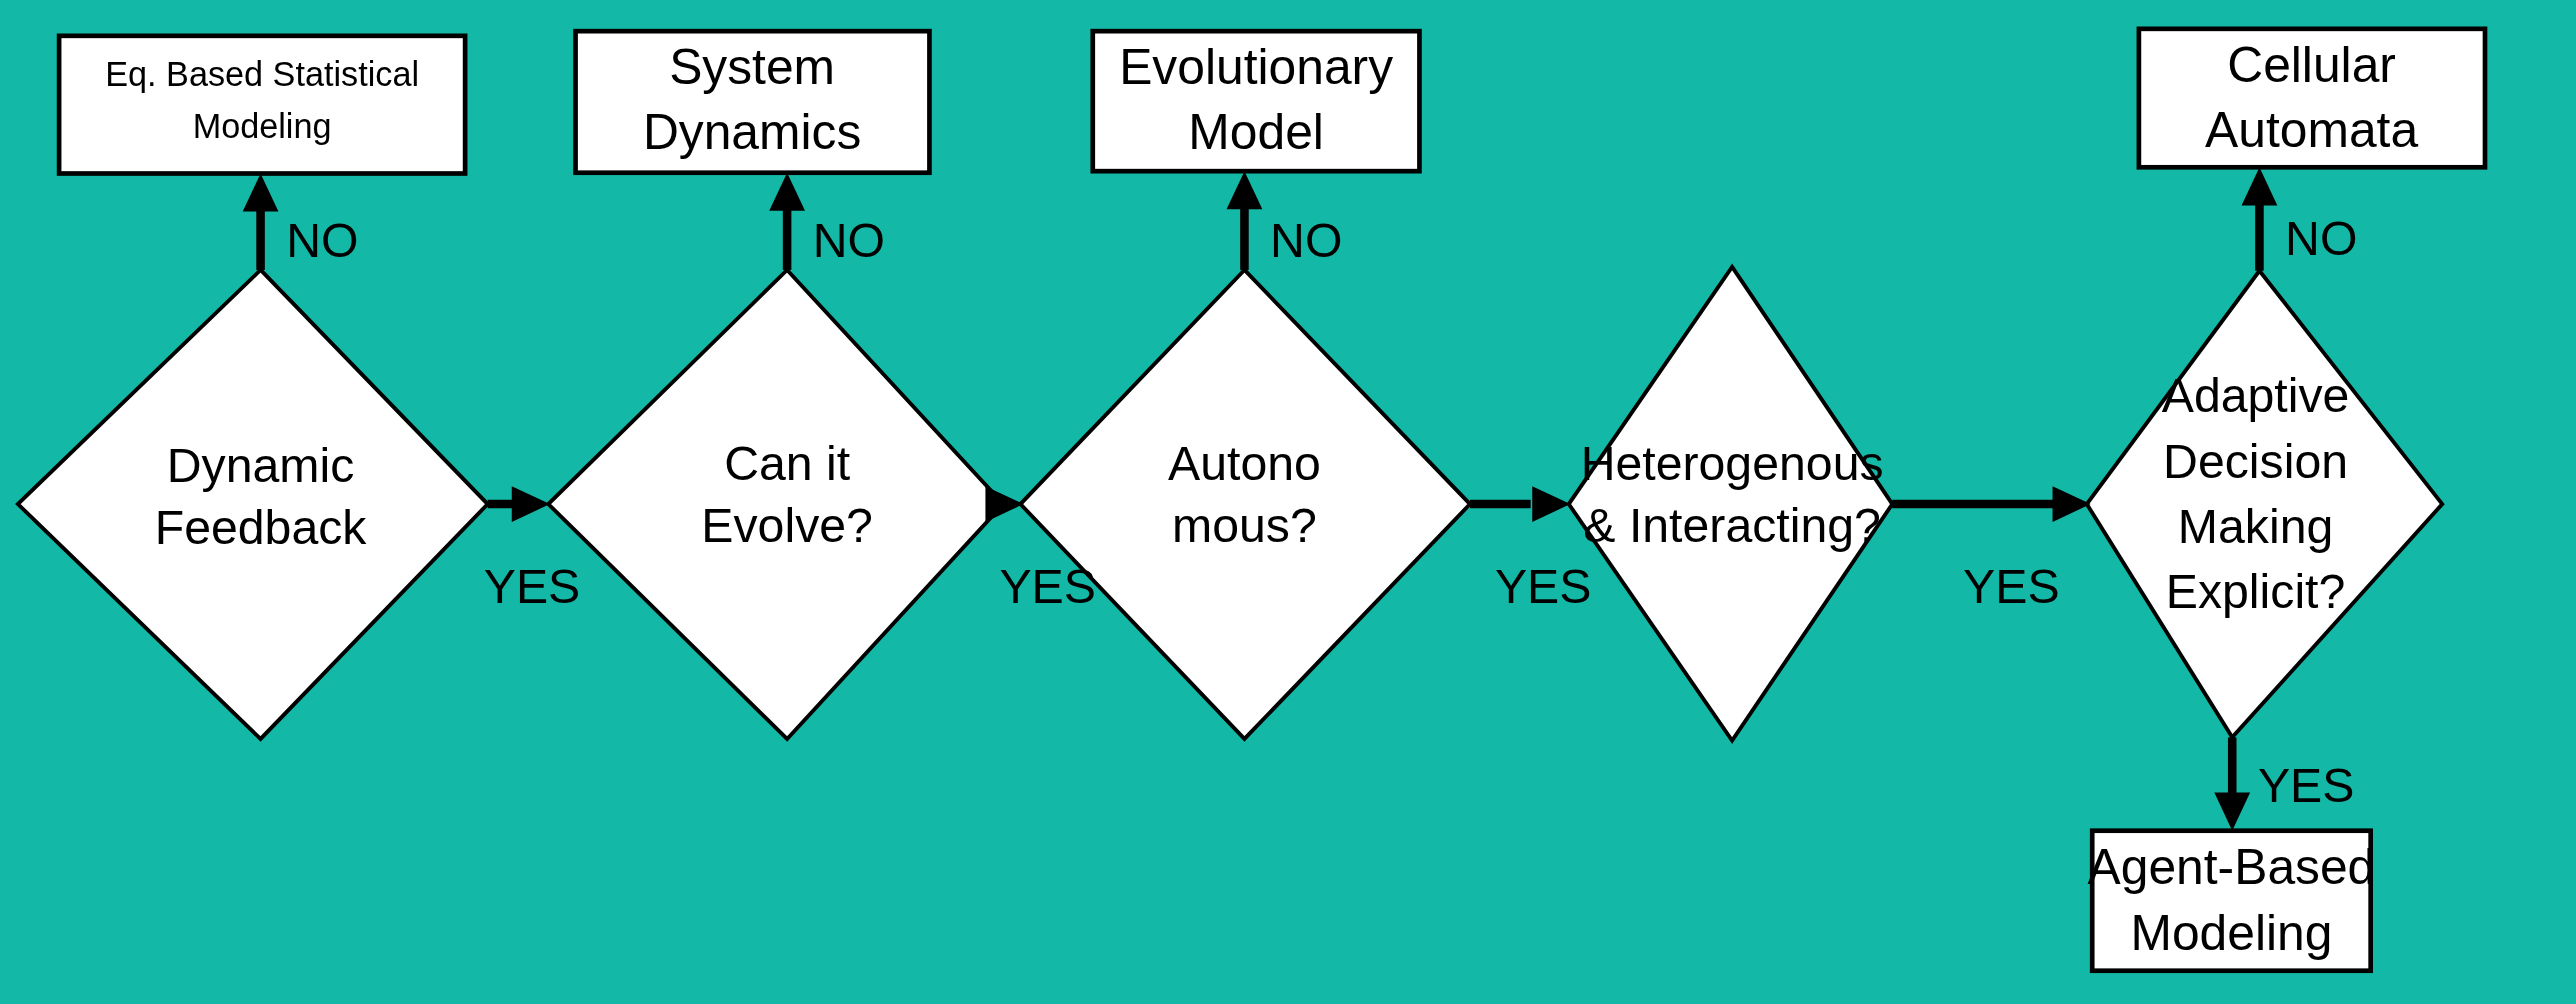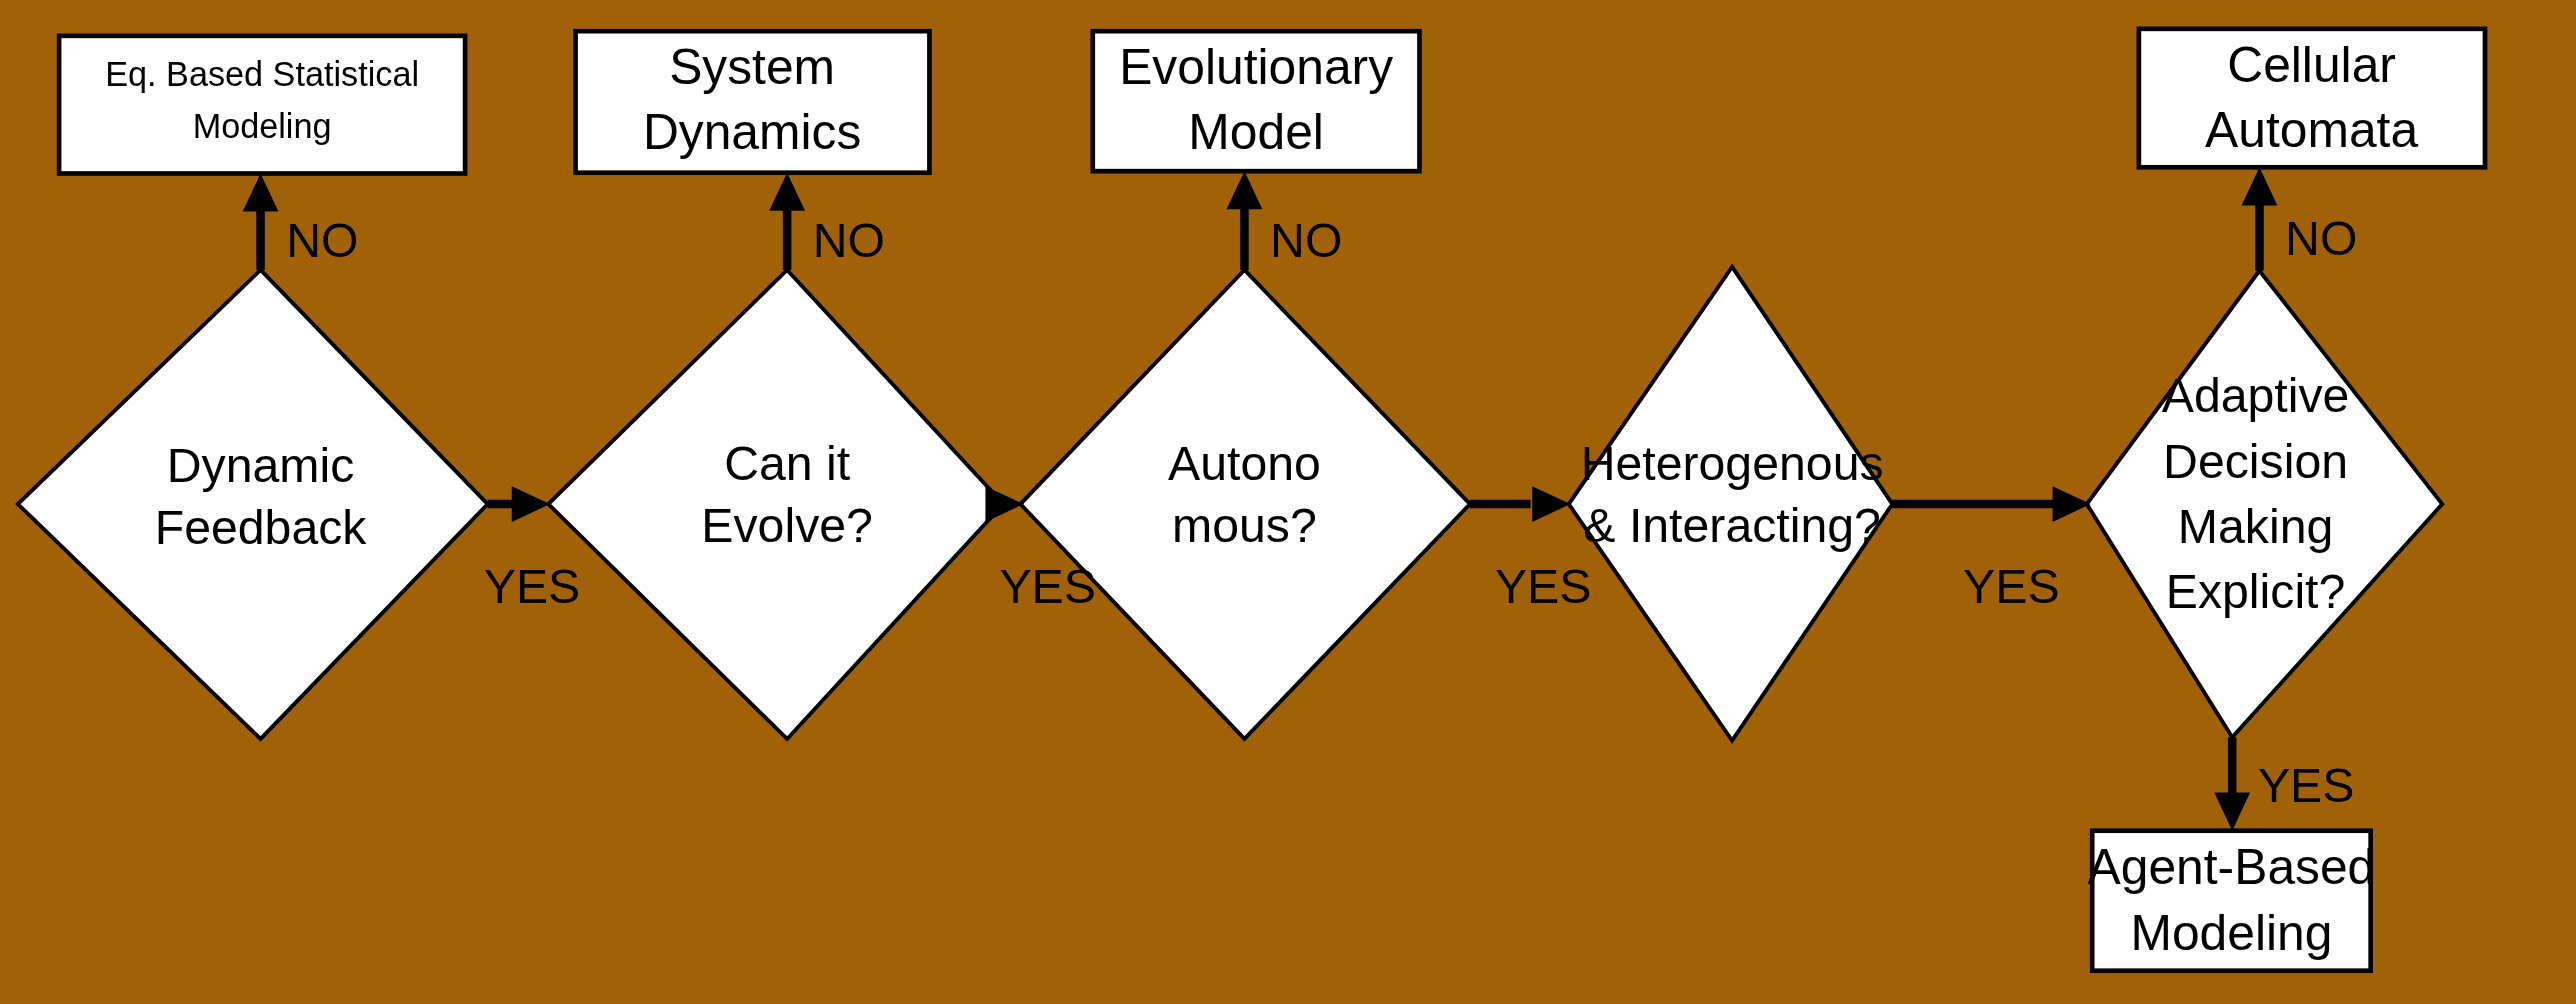--- a/index.html
+++ b/index.html
@@ -11,21 +11,21 @@
   body {
     width: 2576px;
     height: 1005px;
     overflow: hidden;
     font-family: "Liberation Sans", sans-serif;
   }
   #flowchart-root {
     position: relative;
     width: 2576px;
     height: 1005px;
-    background: #a16207;
+    background: #14b8a6;
   }
   svg.chart-surface {
     display: block;
     width: 2576px;
     height: 1005px;
   }
   .shape-outline {
     fill: #ffffff;
     stroke: #000000;
     stroke-width: 6;

